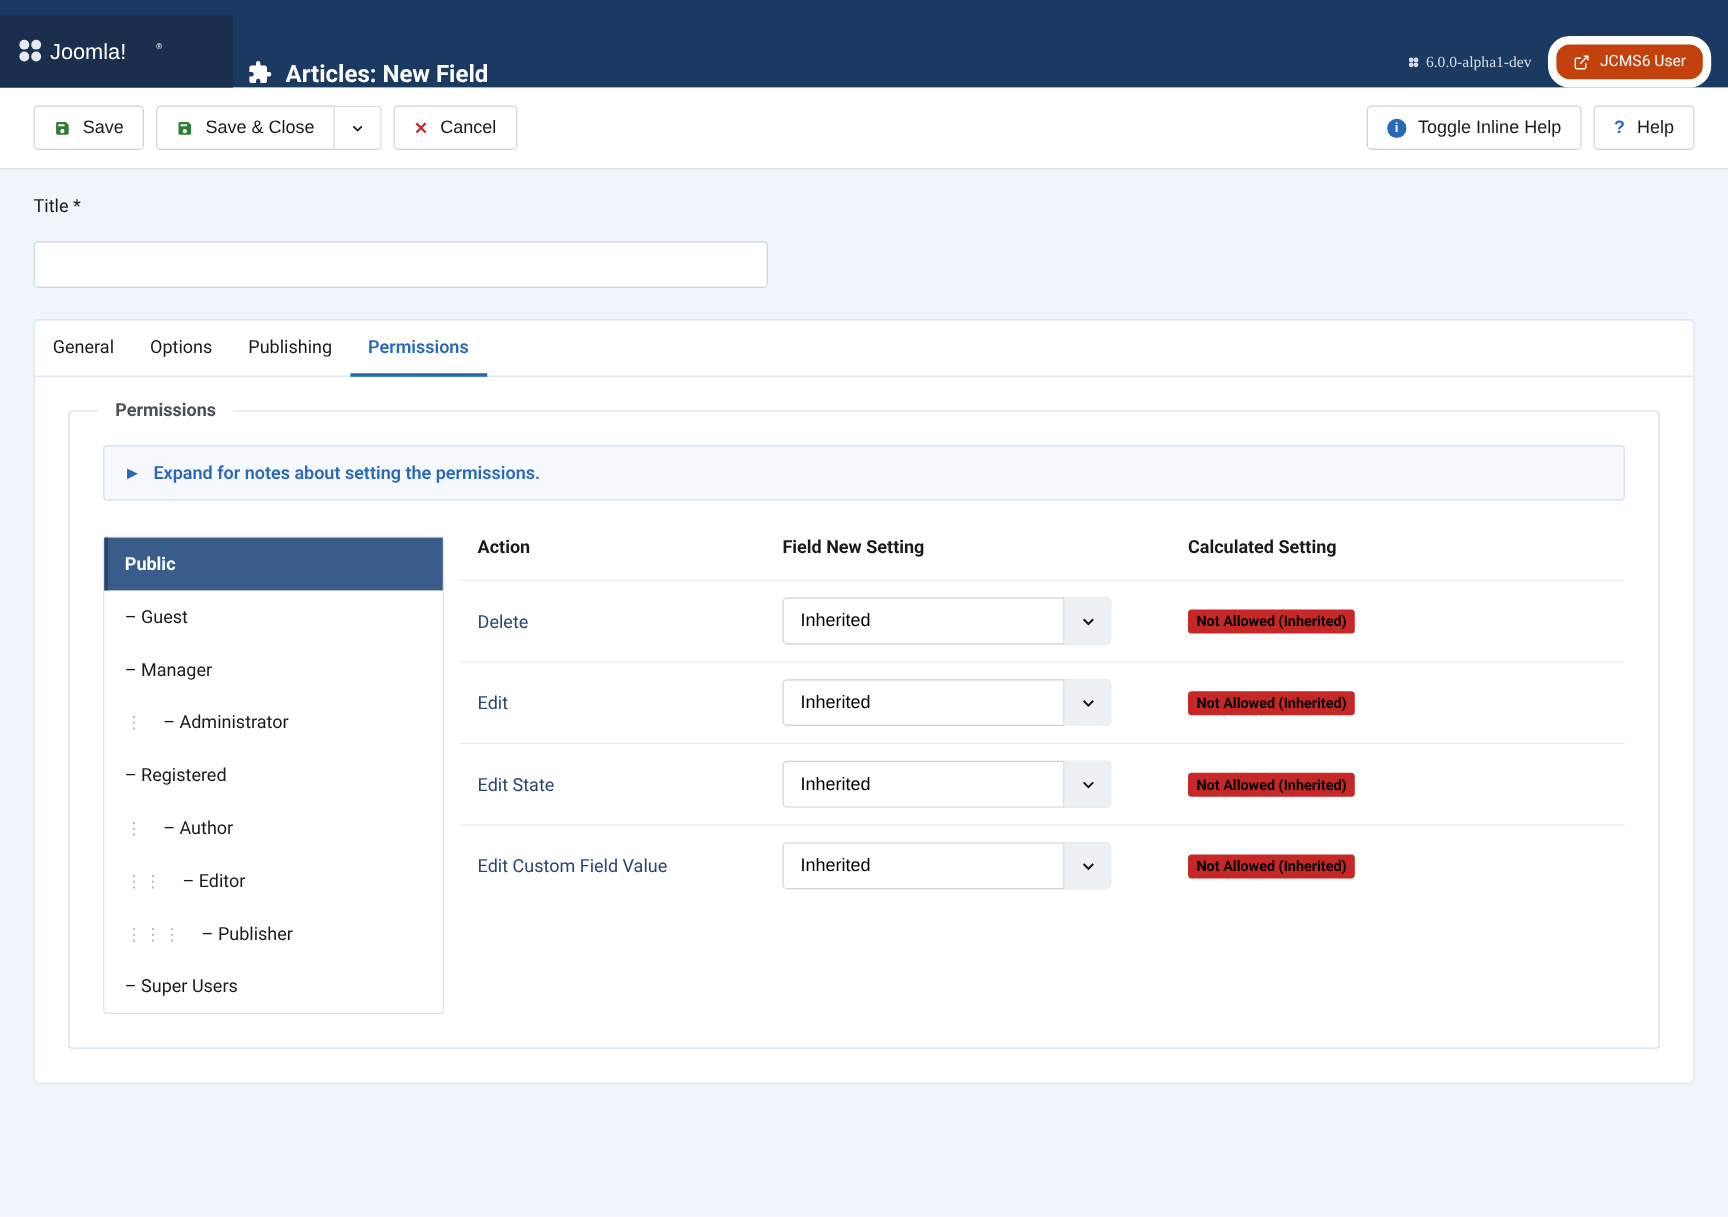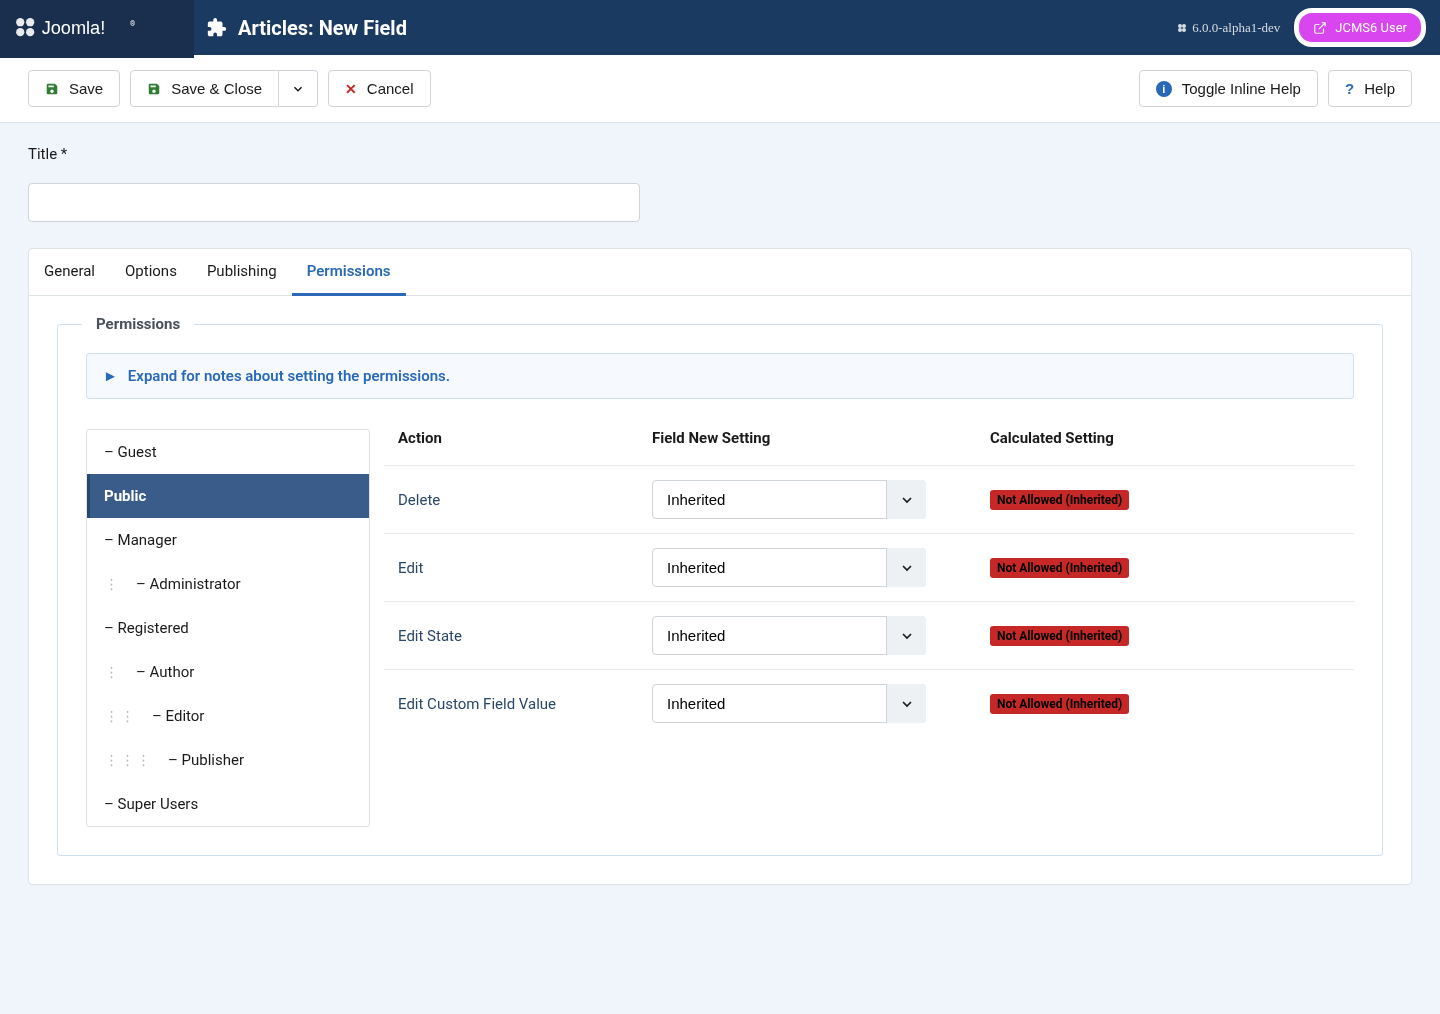--- a/index.html
+++ b/index.html
@@ -1,24 +1,24 @@
 <!DOCTYPE html>
 <html><head>
 <meta charset="utf-8">
 <style>
 * { box-sizing: border-box; margin: 0; padding: 0; }
 body { font-family: -apple-system, BlinkMacSystemFont, "Segoe UI", Roboto, sans-serif; background: #f0f4fb; color: #1a1a1a; }
 
-.topbar { background: #1b3a62; height: 55px; display: flex; align-items: center; }
+.topbar { background: #1b3a62; height: 73px; display: flex; align-items: flex-end; }
 .logo-block { background: #1a2f4e; height: 60px; display:flex; align-items:center; padding: 0 50px 0 12px; }
 .logo-block svg { height: 30px; }
 .page-title-block { display:flex; align-items:center; gap:10px; padding-left:12px; color:#fff; font-size:20px; font-weight:700; }
 .top-right { margin-left:auto; display:flex; align-items:center; gap:14px; padding-right:14px; color:#d6dce4; font-size:13px; }
 .version { display:flex; align-items:center; gap:4px;font-family:Liberation Serif, serif; }
-.user-pill { background:#d946ef; border:5px solid #ffffff; border-radius:18px; padding:7px 14px; display:flex; align-items:center; gap:8px; color:#fff; cursor:pointer; }
+.user-pill { background:#c2410c; border:7px solid #ffffff; border-radius:18px; padding:7px 14px; display:flex; align-items:center; gap:8px; color:#fff; cursor:pointer; }
 
 .toolbar { background:#fff; border-bottom:1px solid #dde2e8; padding:15px 28px; display:flex; gap:10px; }
 .btn { background:#fff; border:1px solid #ced4da; border-radius:4px; padding:9px 16px; font-size:15px; display:inline-flex; align-items:center; gap:10px; cursor:pointer; color:#1a1a1a; }
 .btn-group { display:flex; }
 .btn-group .btn:first-child { border-top-right-radius:0; border-bottom-right-radius:0; }
 .btn-group .btn.caret { border-top-left-radius:0; border-bottom-left-radius:0; border-left:none; padding:9px 12px; }
 .toolbar-right { margin-left:auto; display:flex; gap:10px; }
 
 .icon-save { width:14px; height:14px; }
 .icon-close { color:#c52827; font-weight:bold; font-size:14px; }
@@ -156,25 +156,25 @@
       <div class="fieldset">
         <div class="fieldset-legend">Permissions</div>
 
         <div class="expand-note">
           <span>►</span>
           <span>Expand for notes about setting the permissions.</span>
         </div>
 
         <div class="perm-layout">
           <div class="group-tabs" id="group-tabs">
-              <div class="group-tab">
-                <span>– Guest</span>
-              </div>
               <div class="group-tab active">
                 <span>Public</span>
+              </div>
+              <div class="group-tab">
+                <span>– Guest</span>
               </div>
               <div class="group-tab">
                 <span>– Manager</span>
               </div>
               <div class="group-tab">
                 <span class="tree-dots">⋮</span>
                 <span class="indent"></span>
                 <span>– Administrator</span>
               </div>
               <div class="group-tab">

